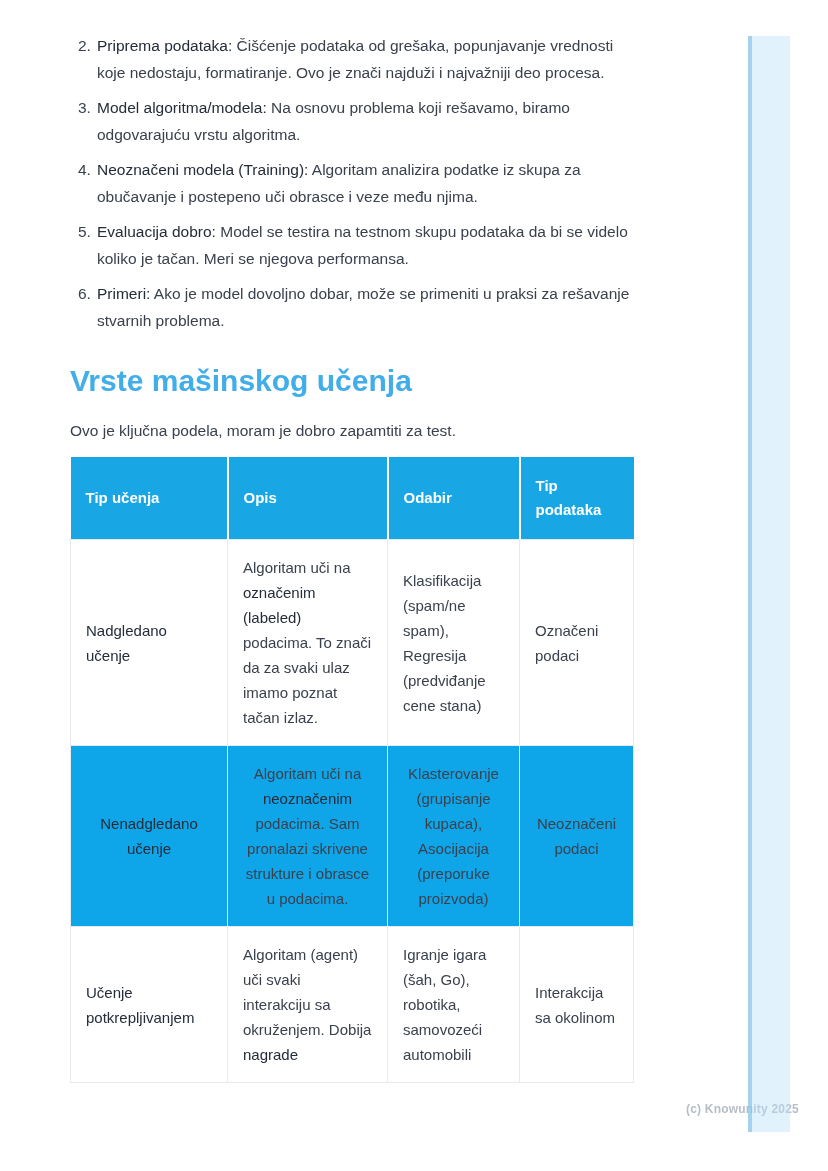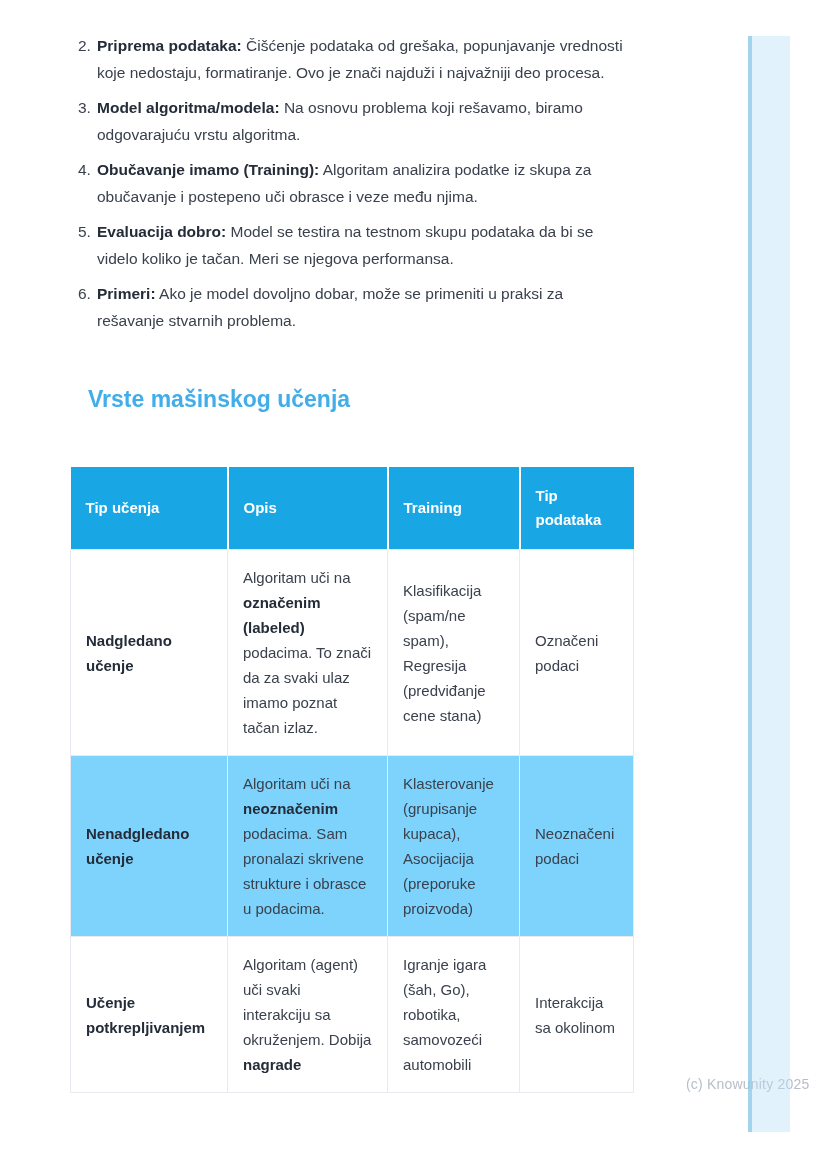--- a/index.html
+++ b/index.html
@@ -11,104 +11,106 @@
     position:relative;
     overflow:hidden;
   }
   .page { position:absolute; inset:0; background:#ffffff; }
 
   
   .olist { position:absolute; left:78px; top:32px; width:556px; }
   .oli { display:flex; margin-bottom:8px; font-size:15.5px; line-height:27px; }
   .oli .num { flex:0 0 19px; text-align:left; }
   .oli .item-text { flex:1; }
-  .bold-lead, .cell-bold, .name-cell { font-weight:700; color:#242c39; }
+  .bold-lead, .cell-bold, .name-cell { font-weight:400; color:#242c39; }
 
   
   .section-heading {
-    position:absolute; left:70px; top:366px; margin:18px;
-    font-size:23px; line-height:30px; font-weight:700; color:#41ade9;
+    position:absolute; left:70px; top:366px; margin:0;
+    font-size:30px; line-height:30px; font-weight:700; color:#41ade9;
   }
   .intro { position:absolute; left:70px; top:417px; margin:0; font-size:15.5px; line-height:27px; }
 
   
-  .table-clip { position:absolute; left:70px; top:467px; width:660px; height:664px; overflow:hidden; }
+  .table-clip { position:absolute; left:70px; top:457px; width:660px; height:664px; overflow:hidden; }
   table { border-collapse:collapse; width:563px; table-layout:fixed; }
   th {
     background:#18a7e4; color:#ffffff; font-weight:700;
     height:82px; padding:0 15px; text-align:left; vertical-align:middle;
     font-size:15px; line-height:24px;
   }
   th + th { border-left:2px solid #ffffff; }
   td {
     border:1px solid #e7eaee; background:#ffffff;
     padding:15px; font-size:15px; line-height:25px; vertical-align:middle;
     word-wrap:break-word;
   }
-  tr.alt td { background:#7dd3fc; }
+  tr.alt td { background:#0ea5e9;text-align:center; }
 
   
   .right-highlight-bar {
     position:absolute; left:748px; top:36px; width:38px; height:1096px;
     background:rgba(187,225,247,0.42);
     border-left:4px solid rgba(130,194,231,0.65);
     z-index:2;
   }
 
   
   .watermark {
-    position:absolute; left:686px; top:1076px;
-    font-size:14px; color:#b6bec8; z-index:1;
+    position:absolute; left:686px; top:1102px;
+    font-size:12px; color:#b6bec8; z-index:1;
     letter-spacing:0.2px;
+    font-weight:bold;
   }
 </style>
 </head>
 <body>
 
 <div class="page">
 
   <div class="olist">
     <div class="oli">
       <span class="num">2.</span>
       <span class="item-text"><span class="bold-lead">Priprema podataka:</span><span> Čišćenje podataka od grešaka, popunjavanje vrednosti koje nedostaju, formatiranje. Ovo je znači najduži i najvažniji deo procesa.</span></span>
     </div>
     <div class="oli">
       <span class="num">3.</span>
       <span class="item-text"><span class="bold-lead">Model algoritma/modela:</span><span> Na osnovu problema koji rešavamo, biramo odgovarajuću vrstu algoritma.</span></span>
     </div>
     <div class="oli">
       <span class="num">4.</span>
-      <span class="item-text"><span class="bold-lead">Obučavanje imamo (Training):</span><span> Algoritam analizira podatke iz skupa za obučavanje i postepeno uči obrasce i veze među njima.</span></span>
+      <span class="item-text"><span class="bold-lead">Neoznačeni modela (Training):</span><span> Algoritam analizira podatke iz skupa za obučavanje i postepeno uči obrasce i veze među njima.</span></span>
     </div>
     <div class="oli">
       <span class="num">5.</span>
       <span class="item-text"><span class="bold-lead">Evaluacija dobro:</span><span> Model se testira na testnom skupu podataka da bi se videlo koliko je tačan. Meri se njegova performansa.</span></span>
     </div>
     <div class="oli">
       <span class="num">6.</span>
       <span class="item-text"><span class="bold-lead">Primeri:</span><span> Ako je model dovoljno dobar, može se primeniti u praksi za rešavanje stvarnih problema.</span></span>
     </div>
   </div>
 
   <h2 class="section-heading">Vrste mašinskog učenja</h2>
 
+  <p class="intro">Ovo je ključna podela, moram je dobro zapamtiti za test.</p>
 
   <div class="table-clip">
     <table>
       <colgroup>
         <col style="width:157px">
         <col style="width:160px">
         <col style="width:132px">
         <col style="width:114px">
       </colgroup>
       <thead>
         <tr>
           <th>Tip učenja</th>
           <th>Opis</th>
-          <th>Training</th>
+          <th>Odabir</th>
           <th>Tip podataka</th>
         </tr>
       </thead>
       <tbody>
         <tr>
           <td class="name-cell">Nadgledano učenje</td>
           <td><span>Algoritam uči na </span><span class="cell-bold">označenim (labeled)</span><span> podacima. To znači da za svaki ulaz imamo poznat tačan izlaz.</span></td>
           <td>Klasifikacija (spam/ne spam), Regresija (predviđanje cene stana)</td>
           <td>Označeni podaci</td>
         </tr>

